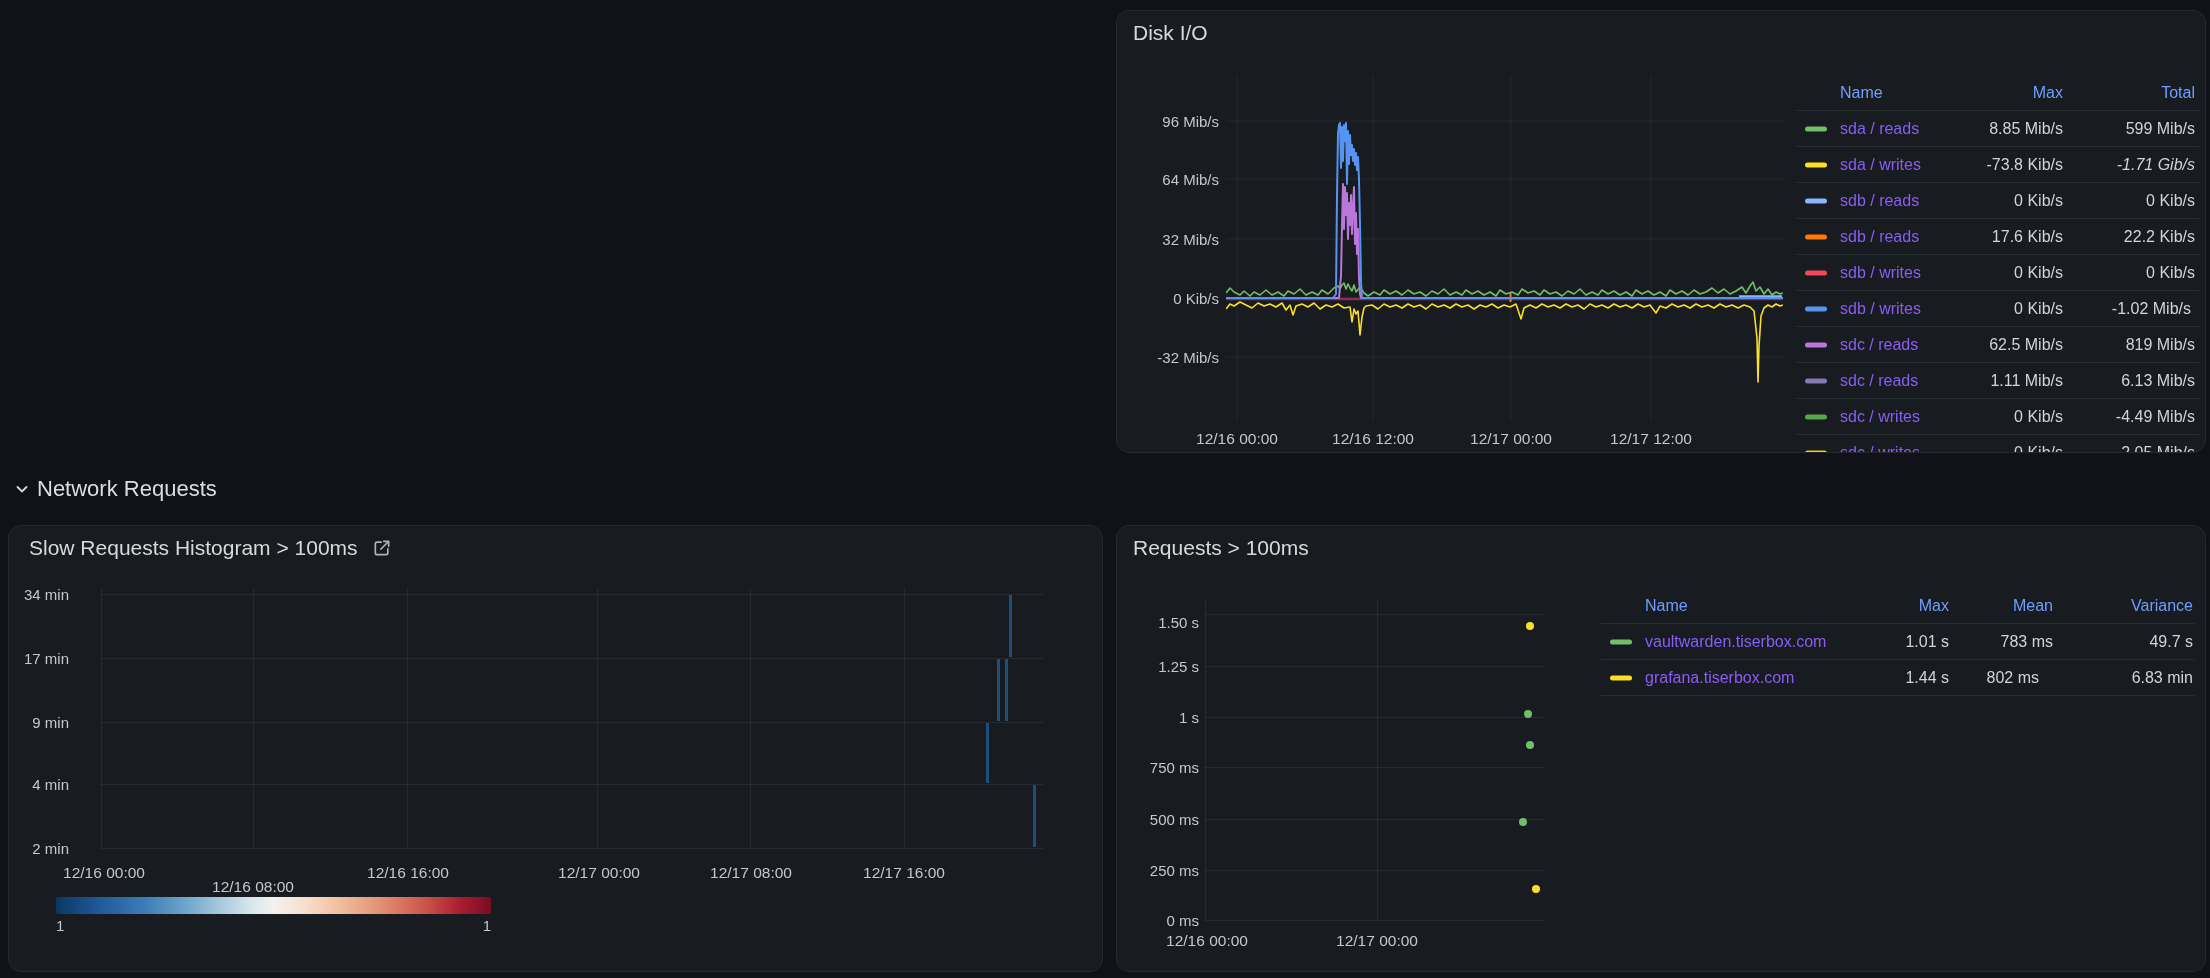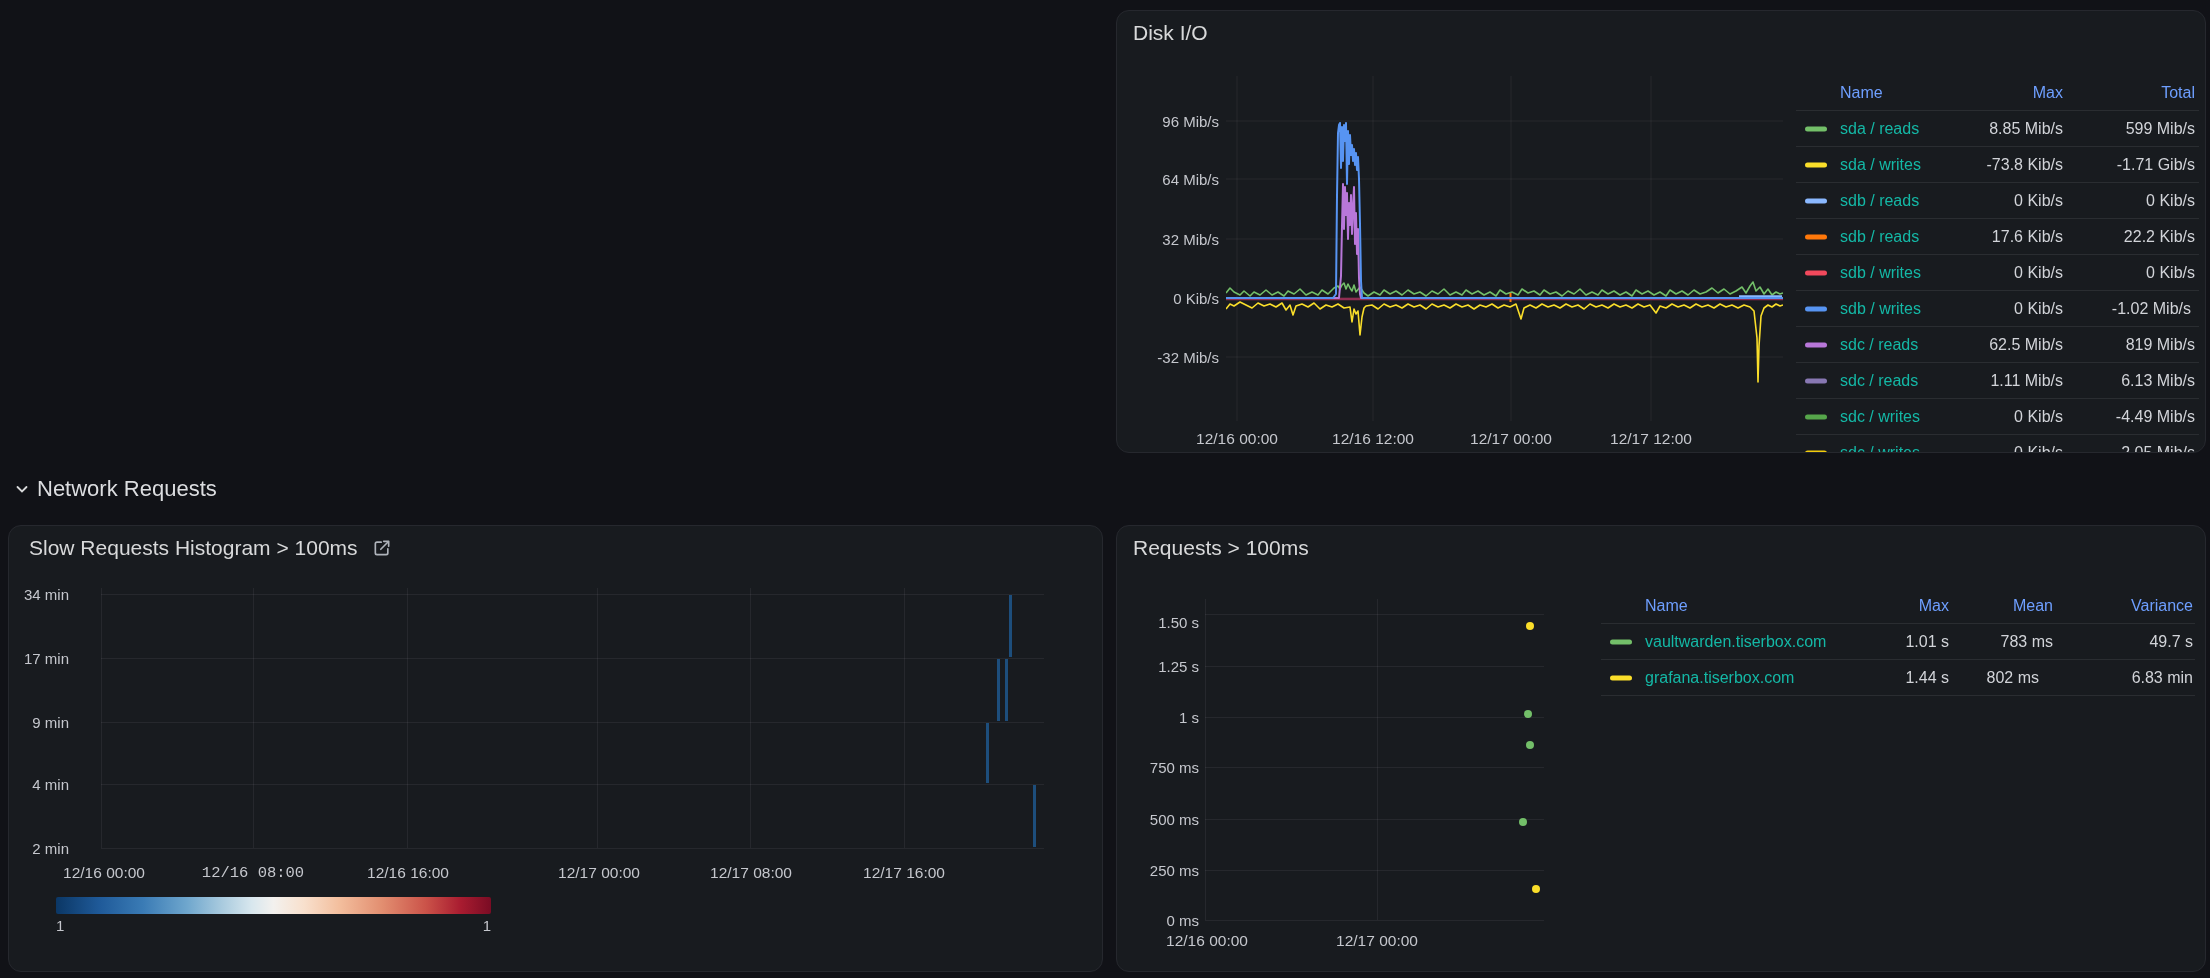--- a/index.html
+++ b/index.html
@@ -7,21 +7,21 @@
   .panel{position:absolute;background:#181b1f;border:1px solid #26282e;border-radius:13px;overflow:hidden;box-sizing:border-box;}
   .ptitle{position:absolute;left:16px;top:10px;font-size:21px;font-weight:500;color:#d8d9da;white-space:nowrap;display:flex;align-items:center;gap:14px;}
   .ytick{position:absolute;font-size:15px;color:#c5c7cd;text-align:right;transform:translateY(-50%);white-space:nowrap;}
   .xtick{position:absolute;font-size:15.5px;color:#c5c7cd;transform:translateX(-50%);white-space:nowrap;}
   .hline{position:absolute;height:1px;background:rgba(204,204,220,0.08);}
   .vline{position:absolute;width:1px;background:rgba(204,204,220,0.08);}
   .legend{position:absolute;font-size:16px;}
   .lrow{position:relative;height:35px;display:flex;align-items:center;border-top:1px solid rgba(204,204,220,0.10);}
   .lrow.head{border-top:none;color:#6e9fff;font-weight:500;}
   .swatch{position:absolute;left:9px;top:50%;transform:translateY(-50%);width:22px;height:5px;border-radius:3px;}
-  .lname{margin-left:44px;color:#14b8a6;}
+  .lname{margin-left:44px;color:#8b5cf6;}
   .lval{position:absolute;text-align:right;color:#d2d4d9;white-space:nowrap;}
   .head .lname,.head .lval{color:#6e9fff;}
   .dot{position:absolute;width:8px;height:8px;border-radius:50%;transform:translate(-50%,-50%);}
   .hcell{position:absolute;width:3px;background:#1d4e7c;}
   .colorbar{position:absolute;border-radius:2px;
     background:linear-gradient(90deg,#0b3765 0%,#1f5a99 10%,#3a7bb5 20%,#6ea6cd 30%,#a8cade 38%,#d8e7ee 45%,#f3f1ee 50%,#f8e0cd 57%,#f3bf9e 65%,#e28e70 75%,#cb5349 85%,#a91c30 93%,#7a0c24 100%);}
   .cblabel{position:absolute;font-size:15px;color:#c5c7cd;}
   .rowheader{position:absolute;left:14px;top:476px;display:flex;align-items:center;gap:7px;cursor:pointer;}
   .rowheader span{font-size:22px;font-weight:500;color:#dcdde0;}
   svg{display:block;}
@@ -75,21 +75,21 @@
     <div class="lrow">
       <span class="swatch" style="background-color: rgb(115, 191, 105);"></span>
       <span class="lname">sda / reads</span>
       <span class="lval" style="right:136px;">8.85 Mib/s</span>
       <span class="lval" style="right:4px;">599 Mib/s</span>
     </div>
     <div class="lrow">
       <span class="swatch" style="background-color: rgb(250, 222, 42);"></span>
       <span class="lname">sda / writes</span>
       <span class="lval" style="right:136px;">-73.8 Kib/s</span>
-      <span class="lval" style="right:4px;">-1.71 Gib/s</span>
+      <span class="lval" style="right:4px;font-style:italic;">-1.71 Gib/s</span>
     </div>
     <div class="lrow">
       <span class="swatch" style="background-color: rgb(138, 184, 255);"></span>
       <span class="lname">sdb / reads</span>
       <span class="lval" style="right:136px;">0 Kib/s</span>
       <span class="lval" style="right:4px;">0 Kib/s</span>
     </div>
     <div class="lrow">
       <span class="swatch" style="background-color: rgb(255, 120, 10);"></span>
       <span class="lname">sdb / reads</span>
@@ -172,21 +172,21 @@
 
   <div id="histo-cells" style="position:absolute;left:0;top:0;width:100%;height:100%;">
       <div class="hcell" style="background: rgb(29, 78, 124); left: 999.6px; top: 69px; height: 62px;"></div>
       <div class="hcell" style="background: rgb(29, 78, 124); left: 988.2px; top: 133px; height: 62px;"></div>
       <div class="hcell" style="background: rgb(29, 78, 124); left: 995.8px; top: 133px; height: 62px;"></div>
       <div class="hcell" style="background: rgb(29, 78, 124); left: 976.9px; top: 197px; height: 60px;"></div>
       <div class="hcell" style="background: rgb(29, 78, 124); left: 1024.1px; top: 259px; height: 62px;"></div>
     </div>
 
   <div class="xtick" style="left:95px;top:338px;">12/16 00:00</div>
-  <div class="xtick" style="left:244px;top:338px;font-family:Liberation Mono, monospace;">12/16 08:00</div>
+  <div class="xtick" style="left:244px;top:352px;">12/16 08:00</div>
   <div class="xtick" style="left:399px;top:338px;">12/16 16:00</div>
   <div class="xtick" style="left:590px;top:338px;">12/17 00:00</div>
   <div class="xtick" style="left:742px;top:338px;">12/17 08:00</div>
   <div class="xtick" style="left:895px;top:338px;">12/17 16:00</div>
 
   <div class="colorbar" style="left:47px;top:371px;width:435px;height:17px;"></div>
   <div class="cblabel" style="left:47px;top:391px;">1</div>
   <div class="cblabel" style="left:420px;width:62px;top:391px;text-align:right;">1</div>
 </div>
 

